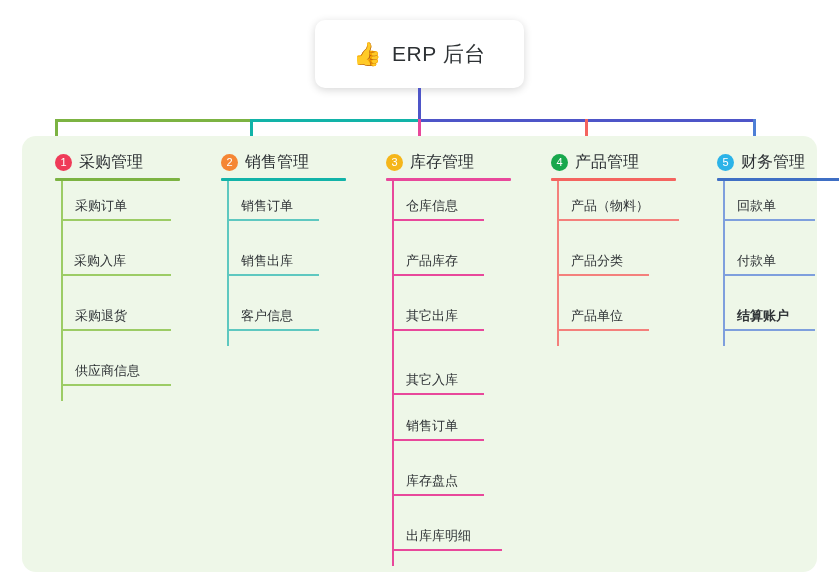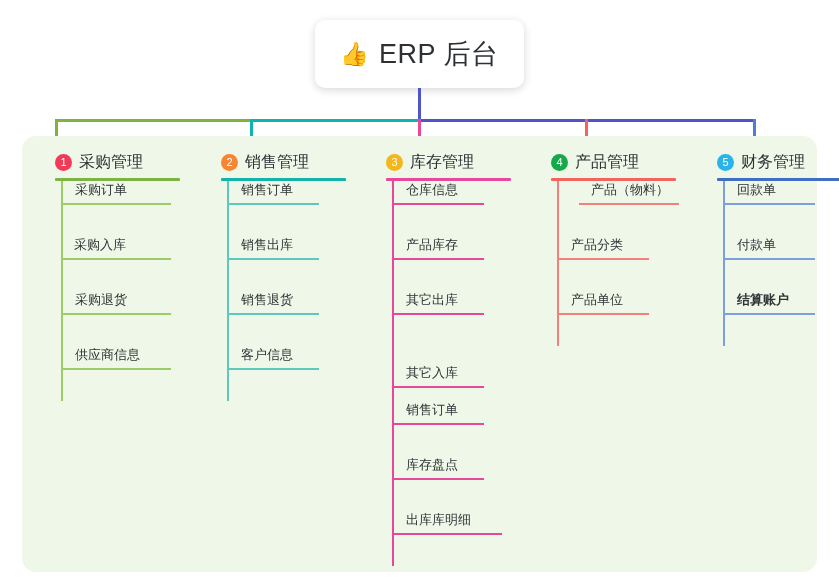--- a/index.html
+++ b/index.html
@@ -17,21 +17,21 @@
     left: 315px; top: 20px;
     width: 209px; height: 68px;
     background: #ffffff;
     border-radius: 10px;
     box-shadow: 0 2px 9px rgba(0,0,0,0.16);
     display: flex; align-items: center; justify-content: center;
     gap: 10px;
   }
   .root-emoji { font-size: 23px; line-height: 1; }
   .root-title {
-    font-size: 27px;
+    font-size: 21px;
     color: #2d3134;
     letter-spacing: 0.5px;
     white-space: nowrap;
   }
 
   
   .conn { position: absolute; }
   .v { width: 3px; }
   .h { height: 3px; }
 
@@ -83,21 +83,21 @@
     margin-left: 22px;
     padding-top: 0;
   }
   .item {
     position: relative;
     height: 55px;
     width: 92px;
     border-left-width: 2px;
     border-left-style: solid;
     display: flex;
-    align-items: flex-start;
+    align-items: center;
   }
   .item-inner {
     width: 100%;
     padding: 0 0 4px 12px;
     border-bottom-width: 2px;
     border-bottom-style: solid;
     font-size: 13px;
     color: #2f3336;
     white-space: nowrap;
   }
@@ -158,23 +158,20 @@
       </div>
       <div class="head-rule" style="background:#12b3a8;"></div>
       <div class="items">
         <div class="item" style="border-left-color:#5ec8c0;">
           <div class="item-inner" style="border-bottom-color:#5ec8c0;">销售订单</div>
         </div>
         <div class="item" style="border-left-color:#5ec8c0;">
           <div class="item-inner" style="border-bottom-color:#5ec8c0;">销售出库</div>
         </div>
         <div class="item" style="border-left-color:#5ec8c0;">
-          <div class="item-inner" style="border-bottom-color:#5ec8c0;">销售退货</div>
-        </div>
-        <div class="item" style="border-left-color:#5ec8c0;">
           <div class="item-inner" style="border-bottom-color:#5ec8c0;">客户信息</div>
         </div>
       </div>
     </div>
 
     <div class="col" style="left:348px; top:10px;">
       <div class="col-head">
         <span class="badge" style="background:#f5b61a;">3</span>
         <span class="col-title">库存管理</span>
       </div>
@@ -204,21 +201,21 @@
       </div>
     </div>
 
     <div class="col" style="left:513px; top:10px;">
       <div class="col-head">
         <span class="badge" style="background:#18a84c;">4</span>
         <span class="col-title">产品管理</span>
       </div>
       <div class="head-rule" style="background:#f4645f;"></div>
       <div class="items">
-        <div class="item" style="border-left-color:#f4807c; width:122px;padding-left:20px;">
+        <div class="item" style="border-left-color:#f4807c; width:122px;">
           <div class="item-inner" style="border-bottom-color:#f4807c;">产品（物料）</div>
         </div>
         <div class="item" style="border-left-color:#f4807c;">
           <div class="item-inner" style="border-bottom-color:#f4807c;">产品分类</div>
         </div>
         <div class="item" style="border-left-color:#f4807c;">
           <div class="item-inner" style="border-bottom-color:#f4807c;">产品单位</div>
         </div>
       </div>
     </div>

